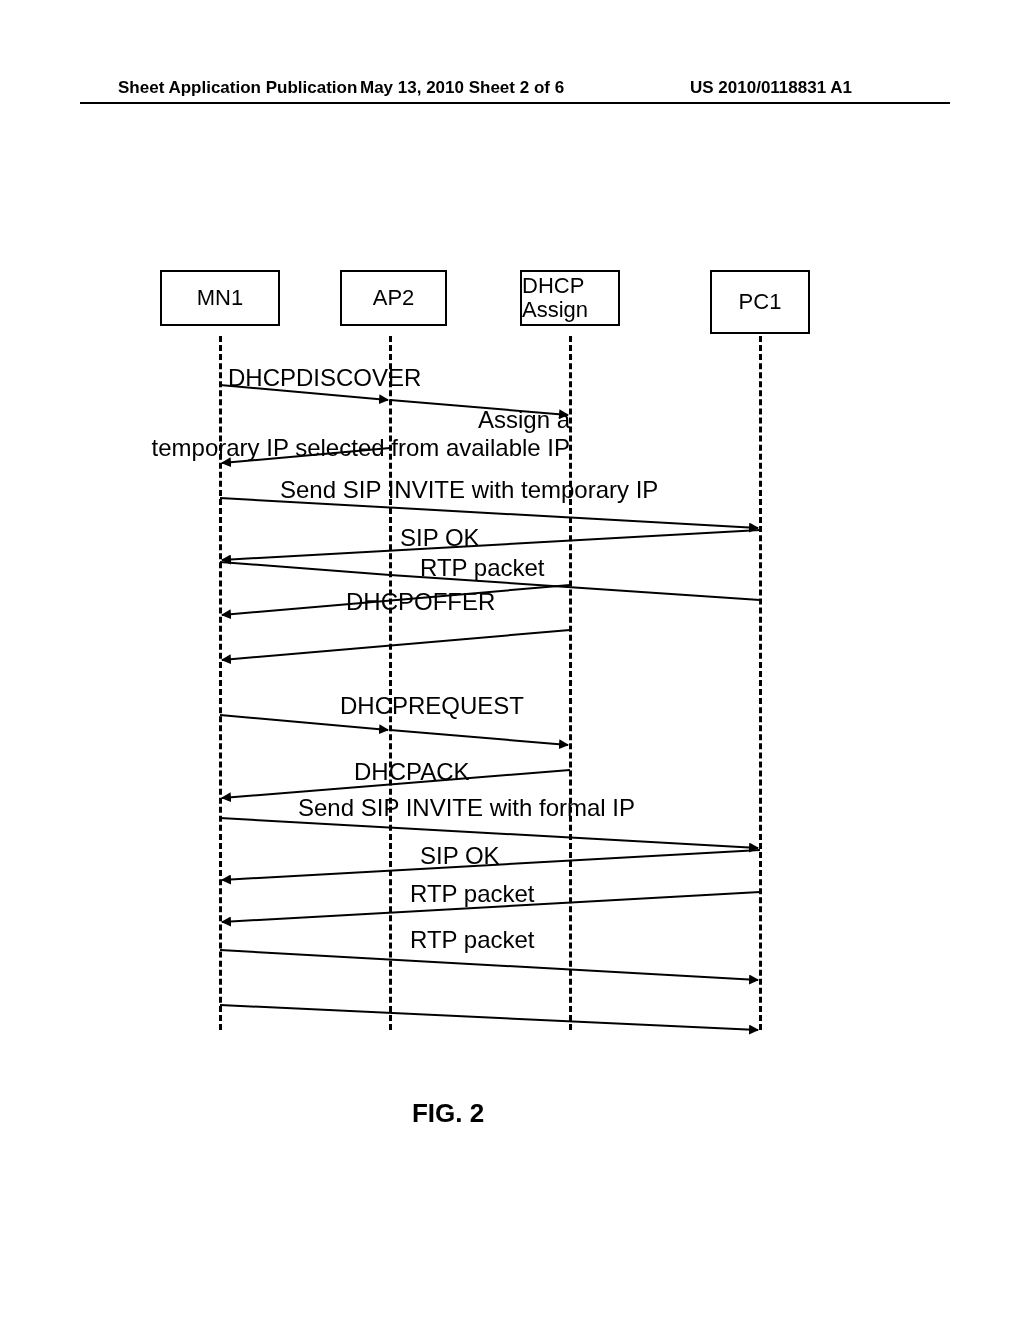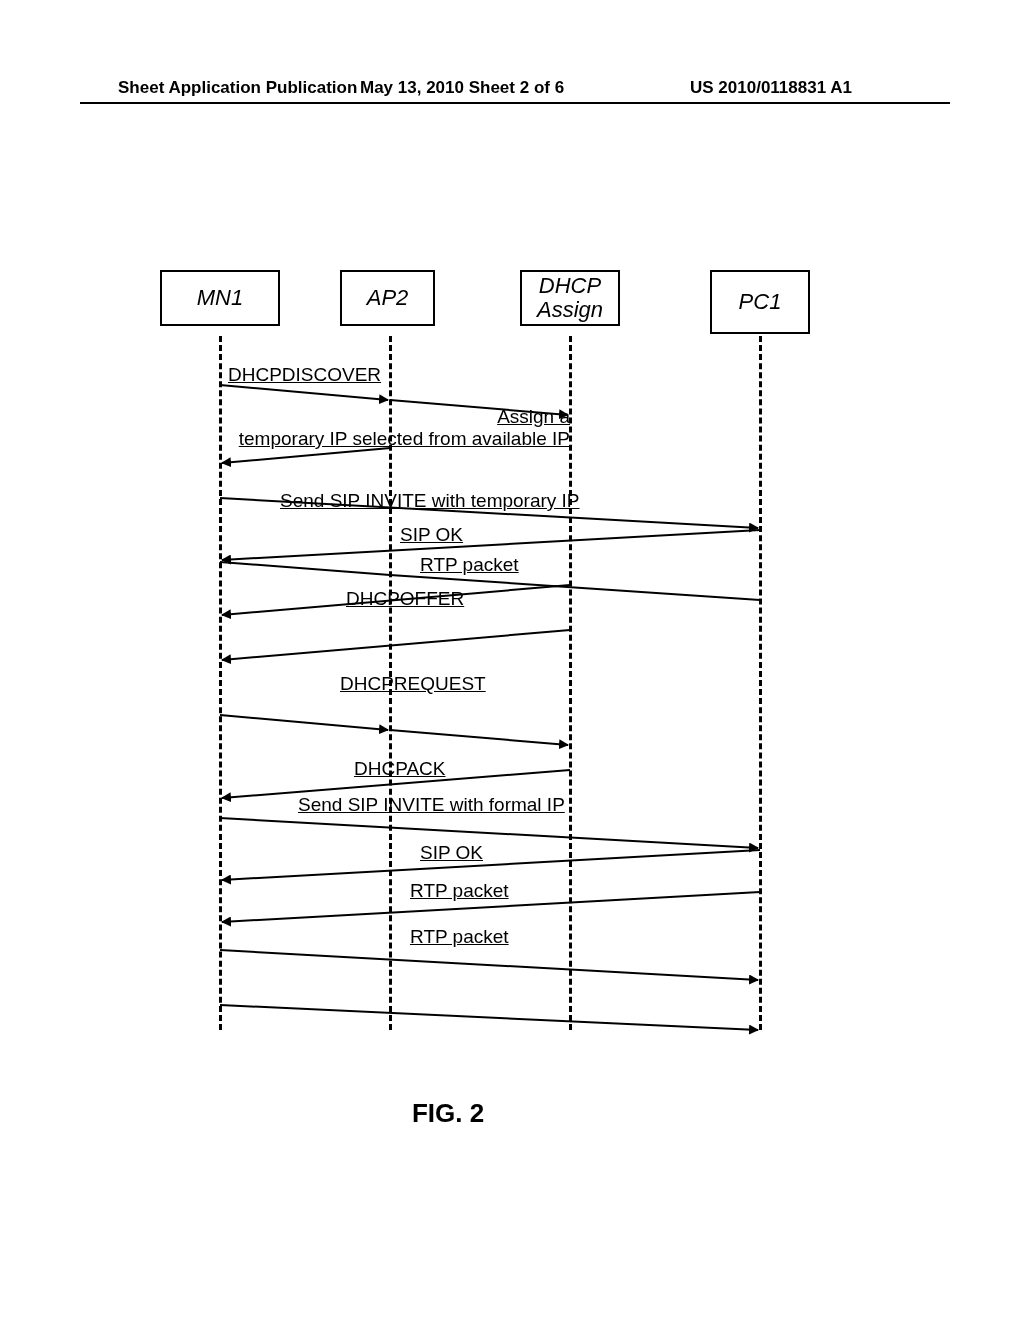--- a/index.html
+++ b/index.html
@@ -34,41 +34,38 @@
     position: absolute;
     top: 270px;
     left: 120px;
     width: 760px;
     height: 760px;
   }
   .actor-box {
     position: absolute;
     background: #fff;
     border: 2px solid #000;
-    text-align: center;
     font-size: 22px;
     font-weight: normal;
     display: flex;
     align-items: center;
     justify-content: center;
     box-sizing: border-box;
-    font-style: italic;
   }
   .lifeline {
     position: absolute;
     border-left: 3px dashed #000;
     top: 66px;
     height: 694px;
   }
   .msg-label {
     position: absolute;
-    font-size: 19px;
+    font-size: 24px;
     text-align: center;
     white-space: pre;
-    text-decoration: underline;
   }
   .fig-caption {
     position: absolute;
     top: 1098px;
     left: 0;
     width: 896px;
     text-align: center;
     font-size: 26px;
     font-weight: bold;
   }
@@ -88,21 +85,21 @@
   <span class="hdr-center">May 13, 2010  Sheet 2 of 6</span>
   <span class="hdr-right">US 2010/0118831 A1</span>
 </div>
 <div class="hr"></div>
 
 <div class="diagram">
 
   <div class="actor-box" style="left:40px; top:0; width:120px; height:56px;">
     <span>MN1</span>
   </div>
-  <div class="actor-box" style="left:220px; top:0; width:95px; height:56px;">
+  <div class="actor-box" style="left:220px; top:0; width:107px; height:56px;">
     <span>AP2</span>
   </div>
   <div class="actor-box" style="left:400px; top:0; width:100px; height:56px; line-height:1.1;">
     <span>DHCP
 Assign</span>
   </div>
   <div class="actor-box" style="left:590px; top:0; width:100px; height:64px;">
     <span>PC1</span>
   </div>
 
@@ -146,25 +143,25 @@
     <line x1="640" y1="622" x2="102" y2="652" stroke="#000" stroke-width="2" marker-end="url(#ah)"></line>
 
     <line x1="100" y1="680" x2="638" y2="710" stroke="#000" stroke-width="2" marker-end="url(#ah)"></line>
 
     <line x1="100" y1="735" x2="638" y2="760" stroke="#000" stroke-width="2" marker-end="url(#ah)"></line>
   </svg>
 
   <div class="msg-label" style="left:108px; top:94px;">DHCPDISCOVER</div>
   <div class="msg-label" style="left:30px; top:136px; text-align:right; width:420px;">Assign a
 temporary IP selected from available IP</div>
-  <div class="msg-label" style="left:160px; top:220px;">Send SIP INVITE with temporary IP</div>
+  <div class="msg-label" style="left:160px; top:206px;">Send SIP INVITE with temporary IP</div>
   <div class="msg-label" style="left:280px; top:254px;">SIP OK</div>
   <div class="msg-label" style="left:300px; top:284px;">RTP packet</div>
   <div class="msg-label" style="left:226px; top:318px;">DHCPOFFER</div>
-  <div class="msg-label" style="left:220px; top:403px;">DHCPREQUEST</div>
+  <div class="msg-label" style="left:220px; top:422px;">DHCPREQUEST</div>
   <div class="msg-label" style="left:234px; top:488px;">DHCPACK</div>
   <div class="msg-label" style="left:178px; top:524px;text-align:right;">Send SIP INVITE with formal IP</div>
   <div class="msg-label" style="left:300px; top:572px;">SIP OK</div>
   <div class="msg-label" style="left:290px; top:610px;">RTP packet</div>
   <div class="msg-label" style="left:290px; top:656px;">RTP packet</div>
 
 </div>
 
 <div class="fig-caption">FIG. 2</div>
 

